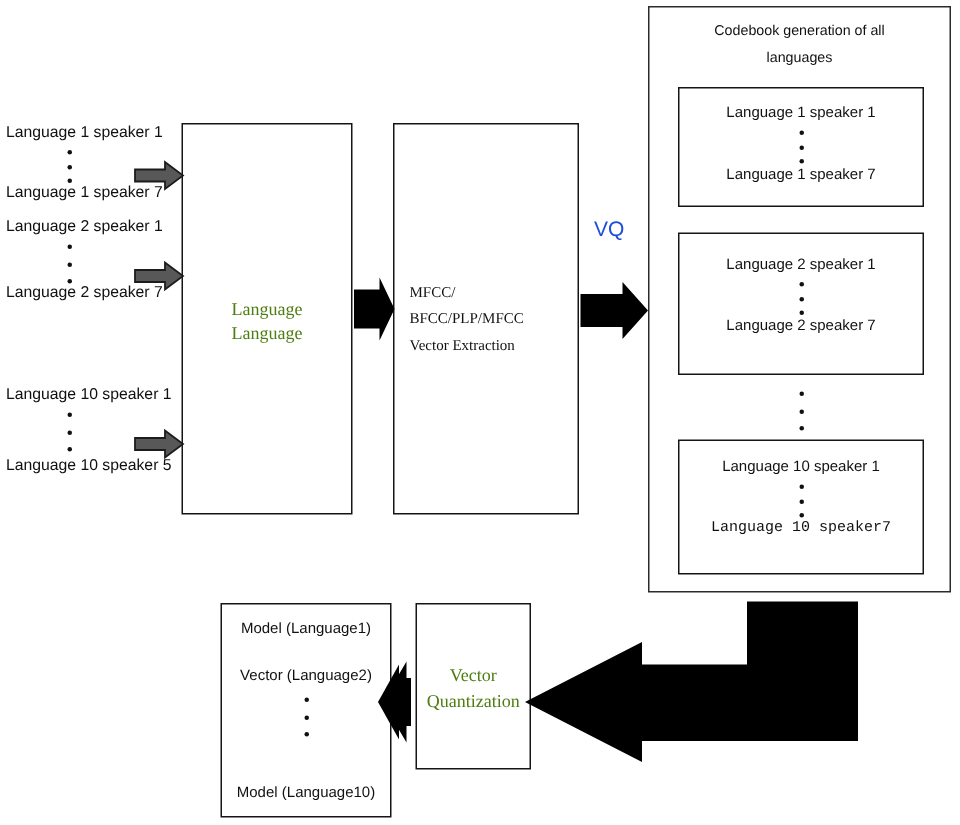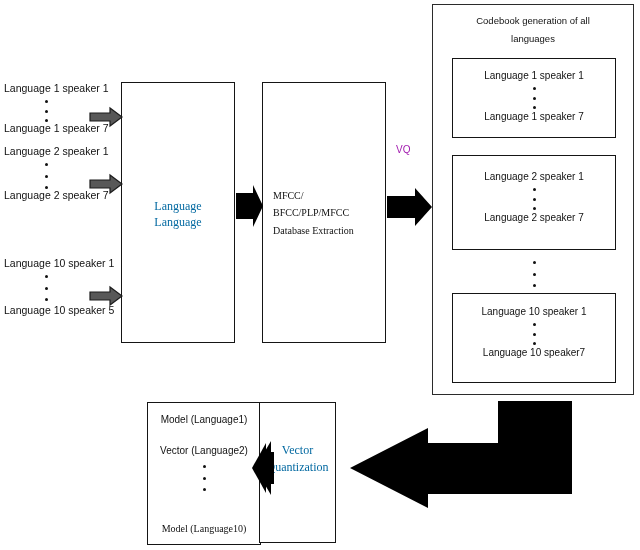--- a/index.html
+++ b/index.html
@@ -44,21 +44,21 @@
     color: #101010;
     white-space: nowrap;
   }
   .box-title {
     position: absolute;
     width: 100%;
     text-align: center;
     font-family: "Liberation Serif", serif;
     font-size: 12px;
     line-height: 16px;
-    color: #0369a1;
+    color: #4d7c0f;
   }
   .inner-label {
     position: absolute;
     width: 100%;
     text-align: center;
     font-family: "Liberation Sans", sans-serif;
     font-size: 10px;
     line-height: 14px;
     color: #111111;
   }
@@ -81,22 +81,22 @@
   .vdots span {
     display: block;
     width: 3px;
     height: 3px;
     background: #111111;
     border-radius: 50%;
   }
   .vq-label {
     position: absolute;
     font-family: "Liberation Sans", sans-serif;
-    font-size: 10px;
-    color: #a21caf;
+    font-size: 14px;
+    color: #1d4ed8;
   }
   svg.overlay {
     position: absolute;
     left: 0;
     top: 0;
     width: 640px;
     height: 550px;
     pointer-events: none;
   }
 </style>
@@ -130,21 +130,21 @@
   <div class="label-left" style="left:4px; top:304px;">Language 10 speaker 5</div>
 
   <div class="box" style="left:121px; top:82px; width:114px; height:261px;">
     <div class="box-title" style="top:115px;">Language</div>
     <div class="box-title" style="top:131px;">Language</div>
   </div>
 
   <div class="box" style="left:262px; top:82px; width:124px; height:261px;">
     <div class="txt" style="left:10px; top:105px;">MFCC/</div>
     <div class="txt" style="left:10px; top:122px;">BFCC/PLP/MFCC</div>
-    <div class="txt" style="left:10px; top:140px;">Database Extraction</div>
+    <div class="txt" style="left:10px; top:140px;">Vector Extraction</div>
   </div>
 
   <div class="vq-label" style="left:396px; top:144px;">VQ</div>
 
   <div class="panel" style="left:432px; top:4px; width:202px; height:391px;">
     <div class="panel-title" style="top:26px;">languages</div>
     <div class="panel-title" style="top:8px;">Codebook generation of all</div>
   </div>
 
   <div class="box" style="left:452px; top:58px; width:164px; height:80px;">
@@ -173,35 +173,35 @@
     <span></span>
   </div>
 
   <div class="box" style="left:452px; top:293px; width:164px; height:90px;">
     <div class="inner-label" style="top:11px;">Language 10 speaker 1</div>
     <div class="vdots" style="left:79px; top:29px; width:4px; height:22px;">
       <span></span>
       <span></span>
       <span></span>
     </div>
-    <div class="inner-label" style="top:52px;">Language 10 speaker7</div>
+    <div class="inner-label" style="top:52px;font-family:Liberation Mono, monospace;">Language 10 speaker7</div>
   </div>
 
   <div class="box" style="left:147px; top:402px; width:114px; height:143px;">
     <div class="inner-label" style="top:10px;">Model (Language1)</div>
     <div class="inner-label" style="top:41px;">Vector (Language2)</div>
     <div class="vdots" style="left:54px; top:62px; width:4px; height:26px;">
       <span></span>
       <span></span>
       <span></span>
     </div>
-    <div class="inner-label" style="top:119px;font-family:Liberation Serif, serif;">Model (Language10)</div>
-  </div>
-
-  <div class="box" style="left:259px; top:402px; width:77px; height:141px;">
+    <div class="inner-label" style="top:119px;">Model (Language10)</div>
+  </div>
+
+  <div class="box" style="left:277px; top:402px; width:77px; height:111px;">
     <div class="box-title" style="top:39px;">Vector</div>
     <div class="box-title" style="top:56px;">Quantization</div>
   </div>
 
   <svg class="overlay" viewBox="0 0 640 550">
 
     <g>
       <polygon points="90,113 110,113 110,108 122,117 110,126 110,121 90,121" fill="#585858" stroke="#1c1c1c" stroke-width="1.2"></polygon>
     </g>
 

